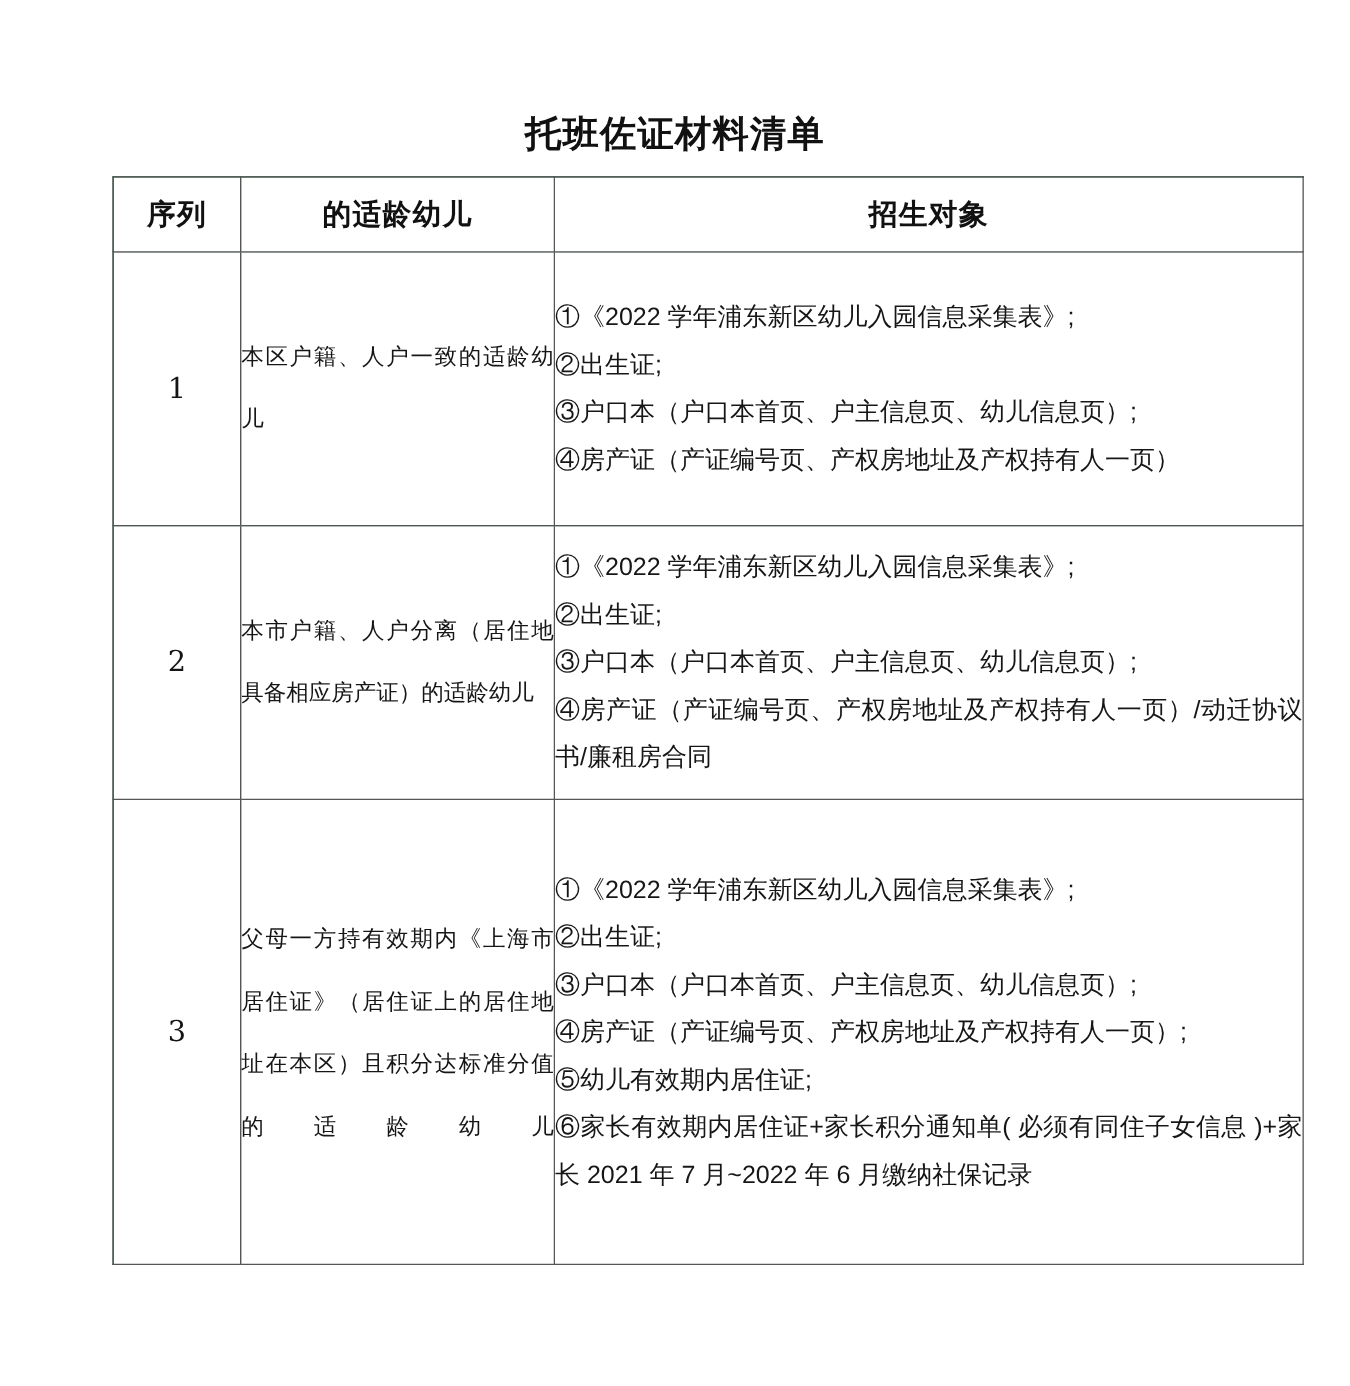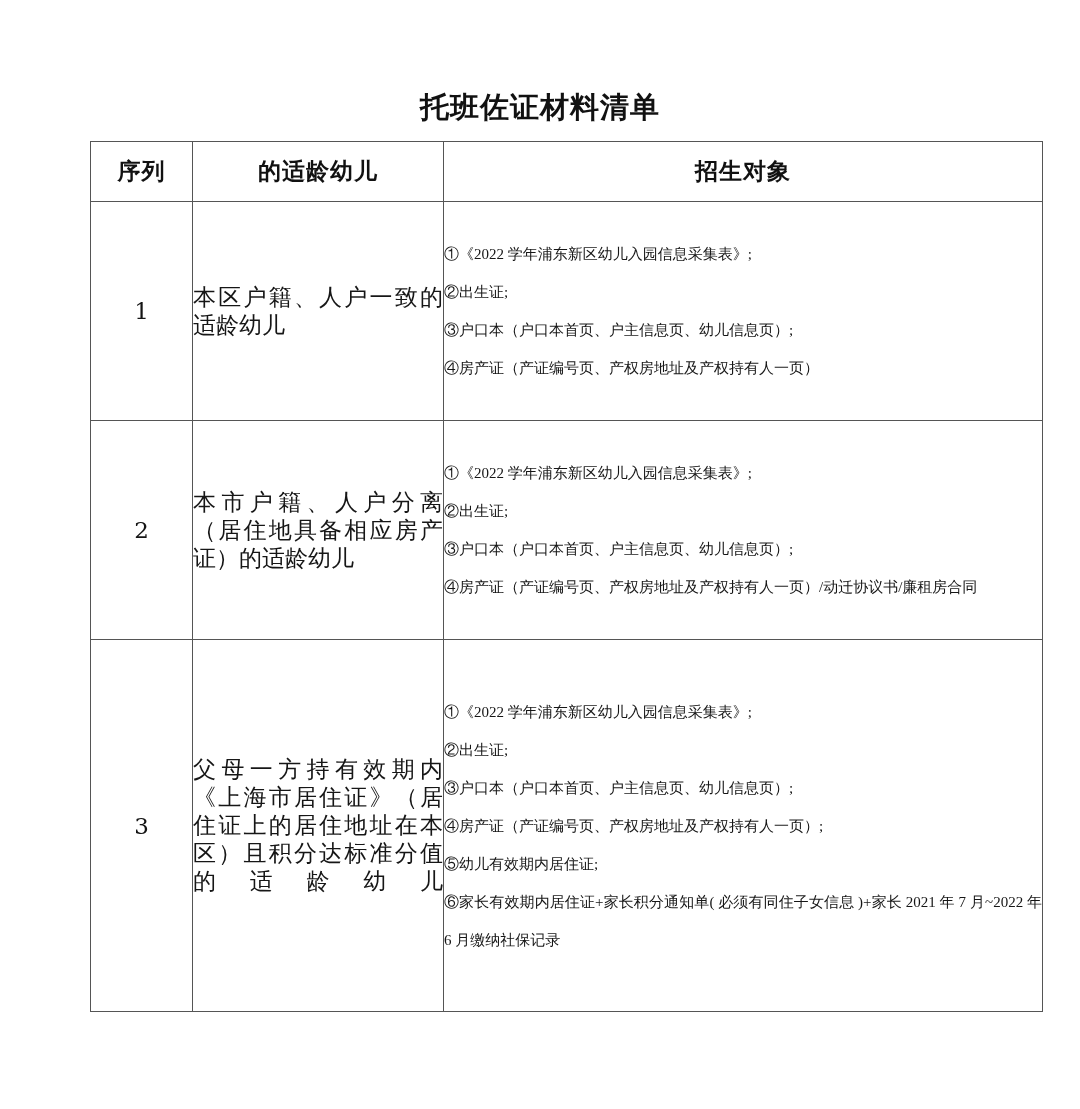--- a/index.html
+++ b/index.html
@@ -75,40 +75,40 @@
     vertical-align: middle;
   }
 
   
   .obj-cell {
     vertical-align: middle;
     padding: 6px 11px 6px 12px;
   }
   .obj-text {
     font-family: "DejaVu Serif", "Liberation Serif", serif;
-    font-size: 23px;
-    line-height: 28px;
+    font-size: 18px;
+    line-height: 50px;
     color: #161616;
     text-align: justify;
     text-justify: inter-character;
     text-align-last: left;
   }
   .obj-text.spread {
     text-align-last: justify;
     font-family: Liberation Serif, serif;
   }
 
   
   .mat-cell {
     vertical-align: top;
     padding: 6px 9px 8px 8px;
   }
   .mat-line {
-    font-family: Liberation Serif, serif;
-    font-size: 15px;
+    font-family: Liberation Sans, sans-serif;
+    font-size: 20px;
     line-height: 38px;
     color: #161616;
     text-align: justify;
     text-justify: inter-character;
     text-align-last: left;
     white-space: normal;
     word-break: break-all;
   }
 
   

